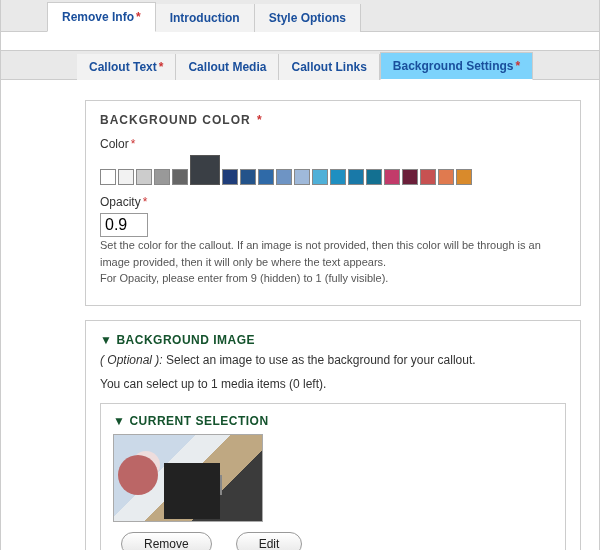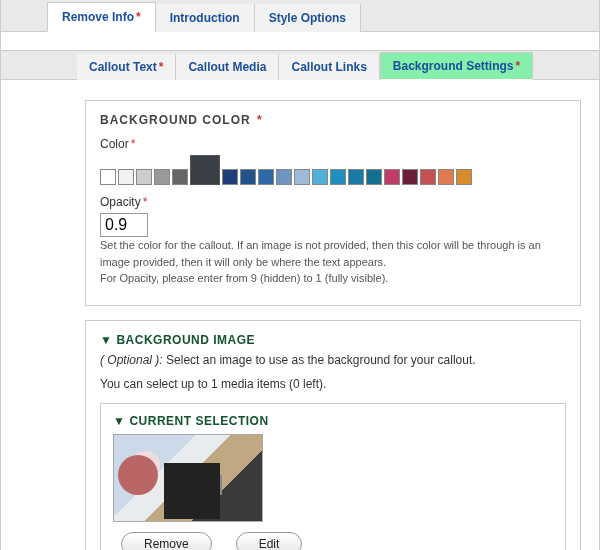--- a/index.html
+++ b/index.html
@@ -67,21 +67,21 @@
     color: #1a4f9c;
     font-weight: bold;
     font-size: 12px;
     border-right: 1px solid #ccc;
     cursor: pointer;
     position: relative;
     top: 1px;
     background: #f2f2f2;
   }
   .subtabstrip .tab.active {
-    background: #86efac;
+    background: #7dd3fc;
     border: 1px solid #ccc;
     border-bottom: 1px solid #fff;
   }
 
   
   .content {
     padding: 20px 18px 0 84px;
   }
   .fieldset {
     border: 1px solid #ccc;

